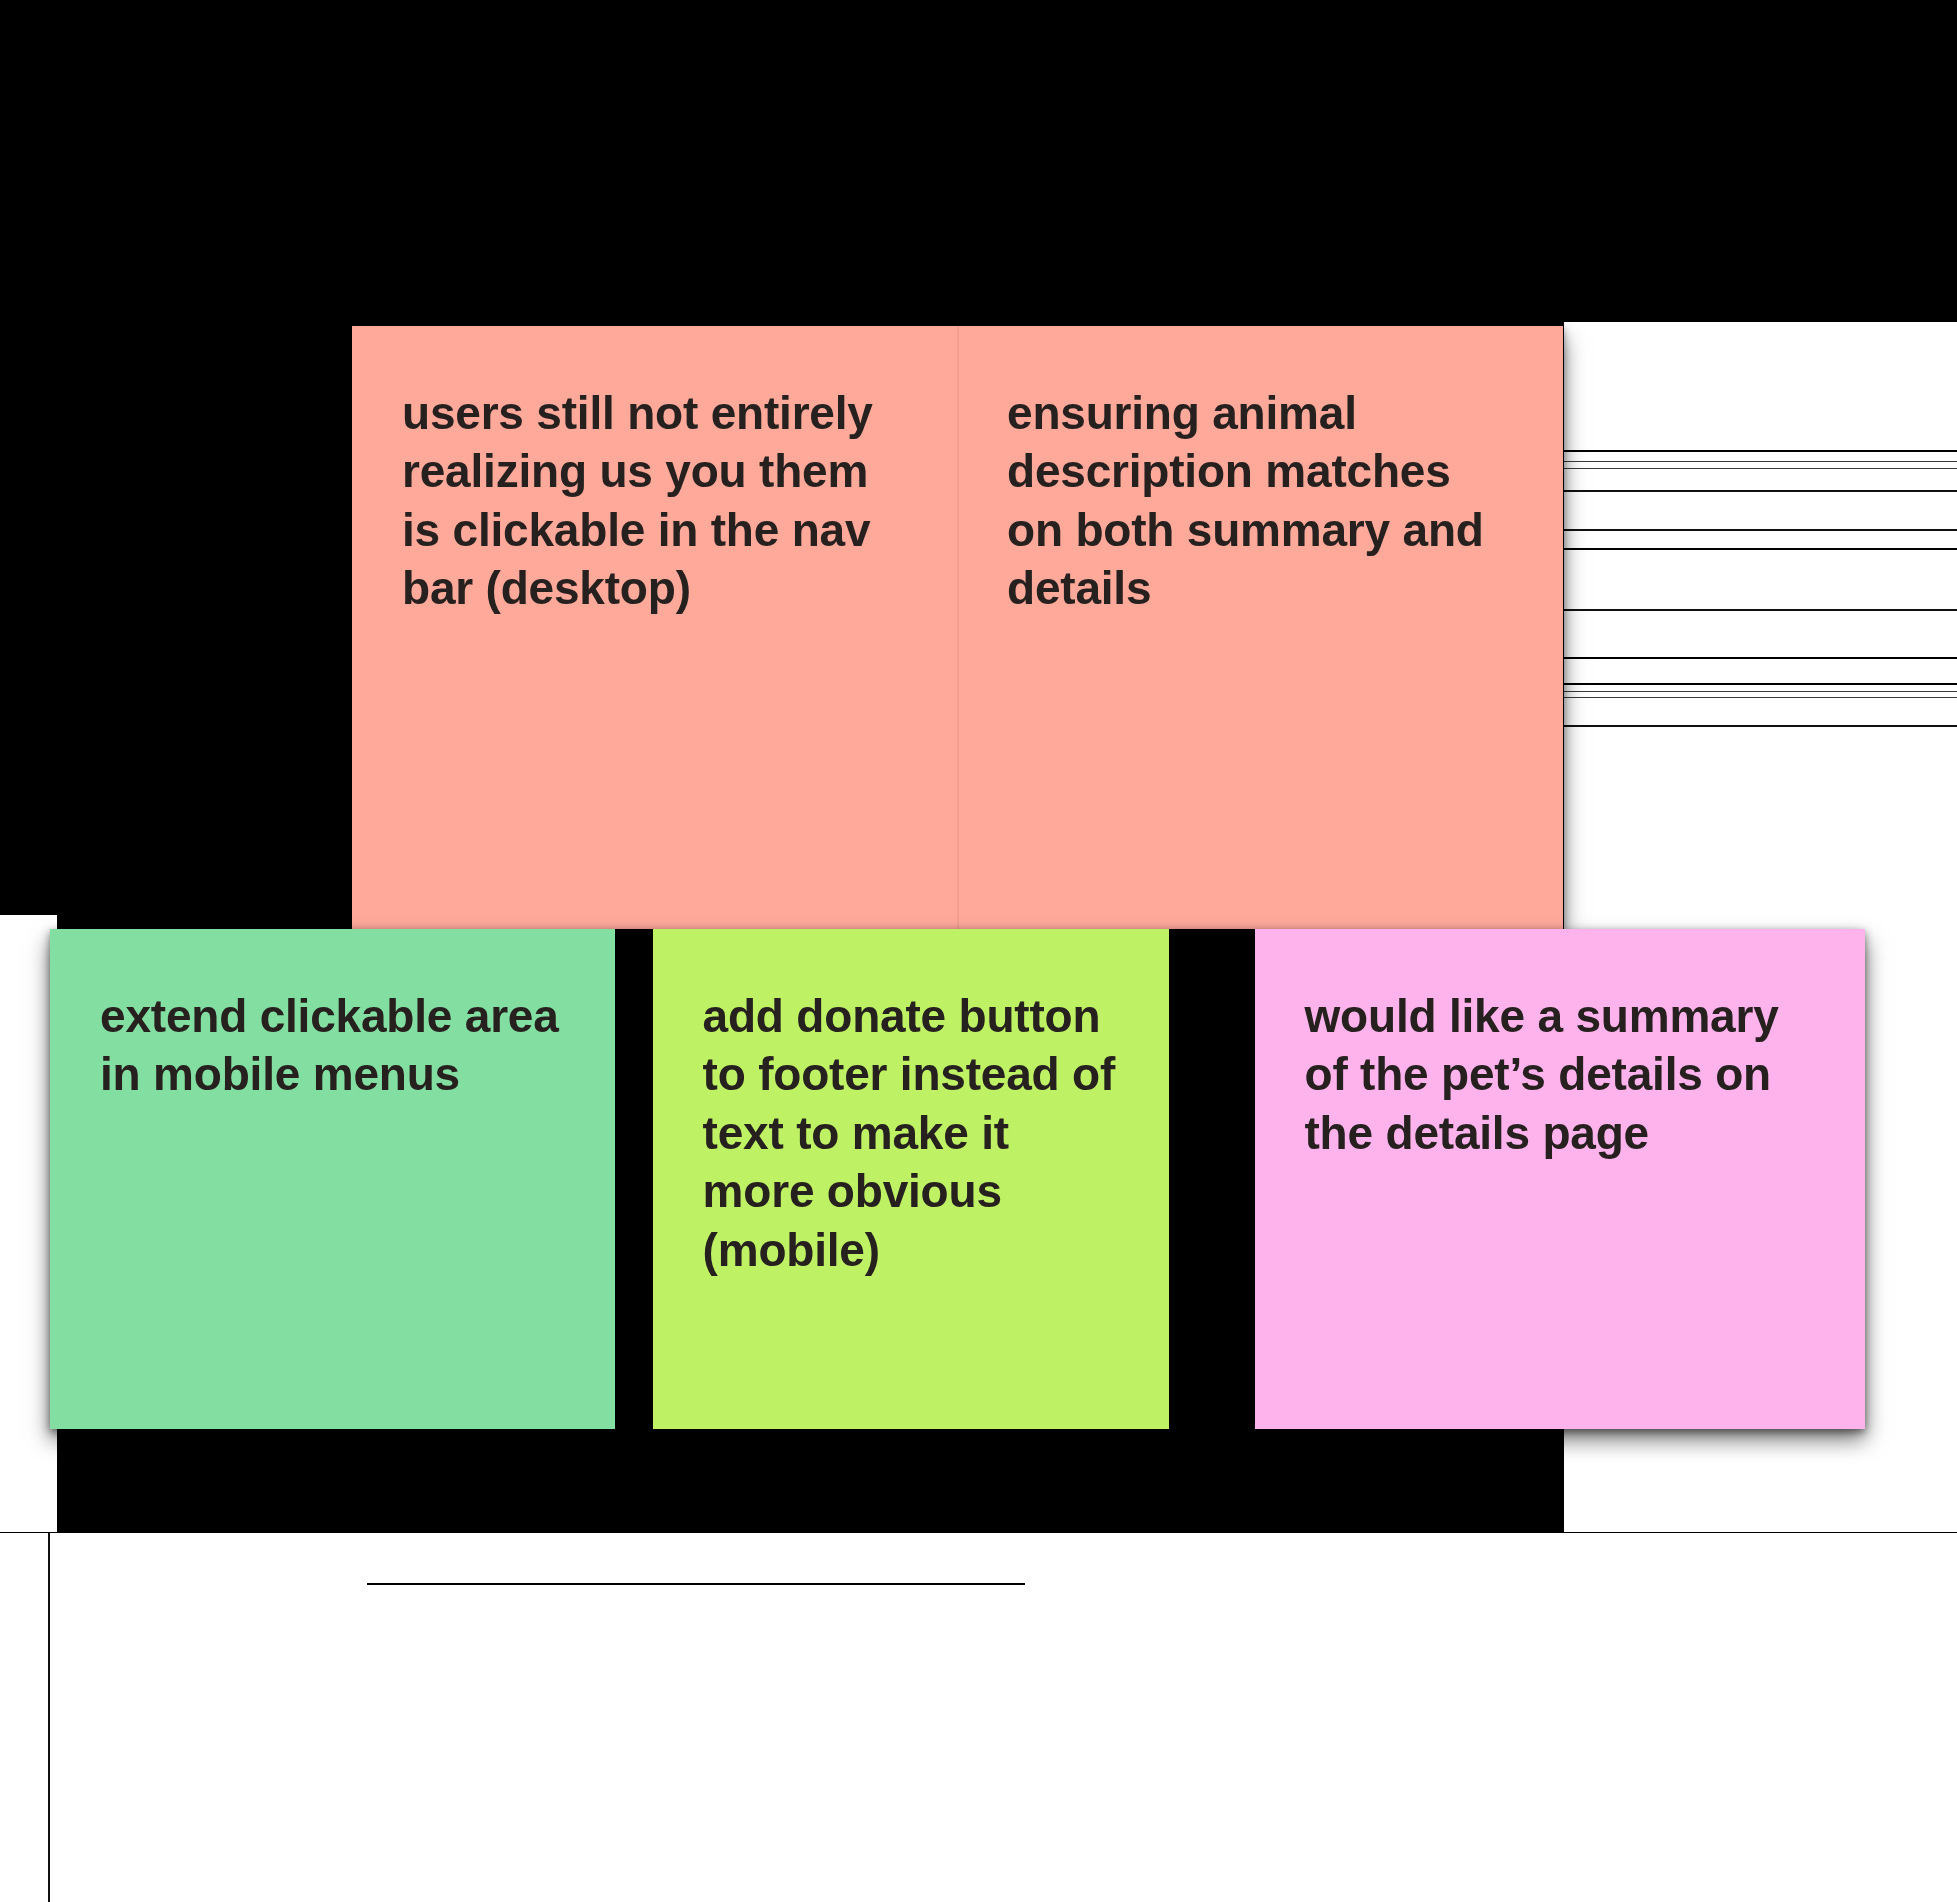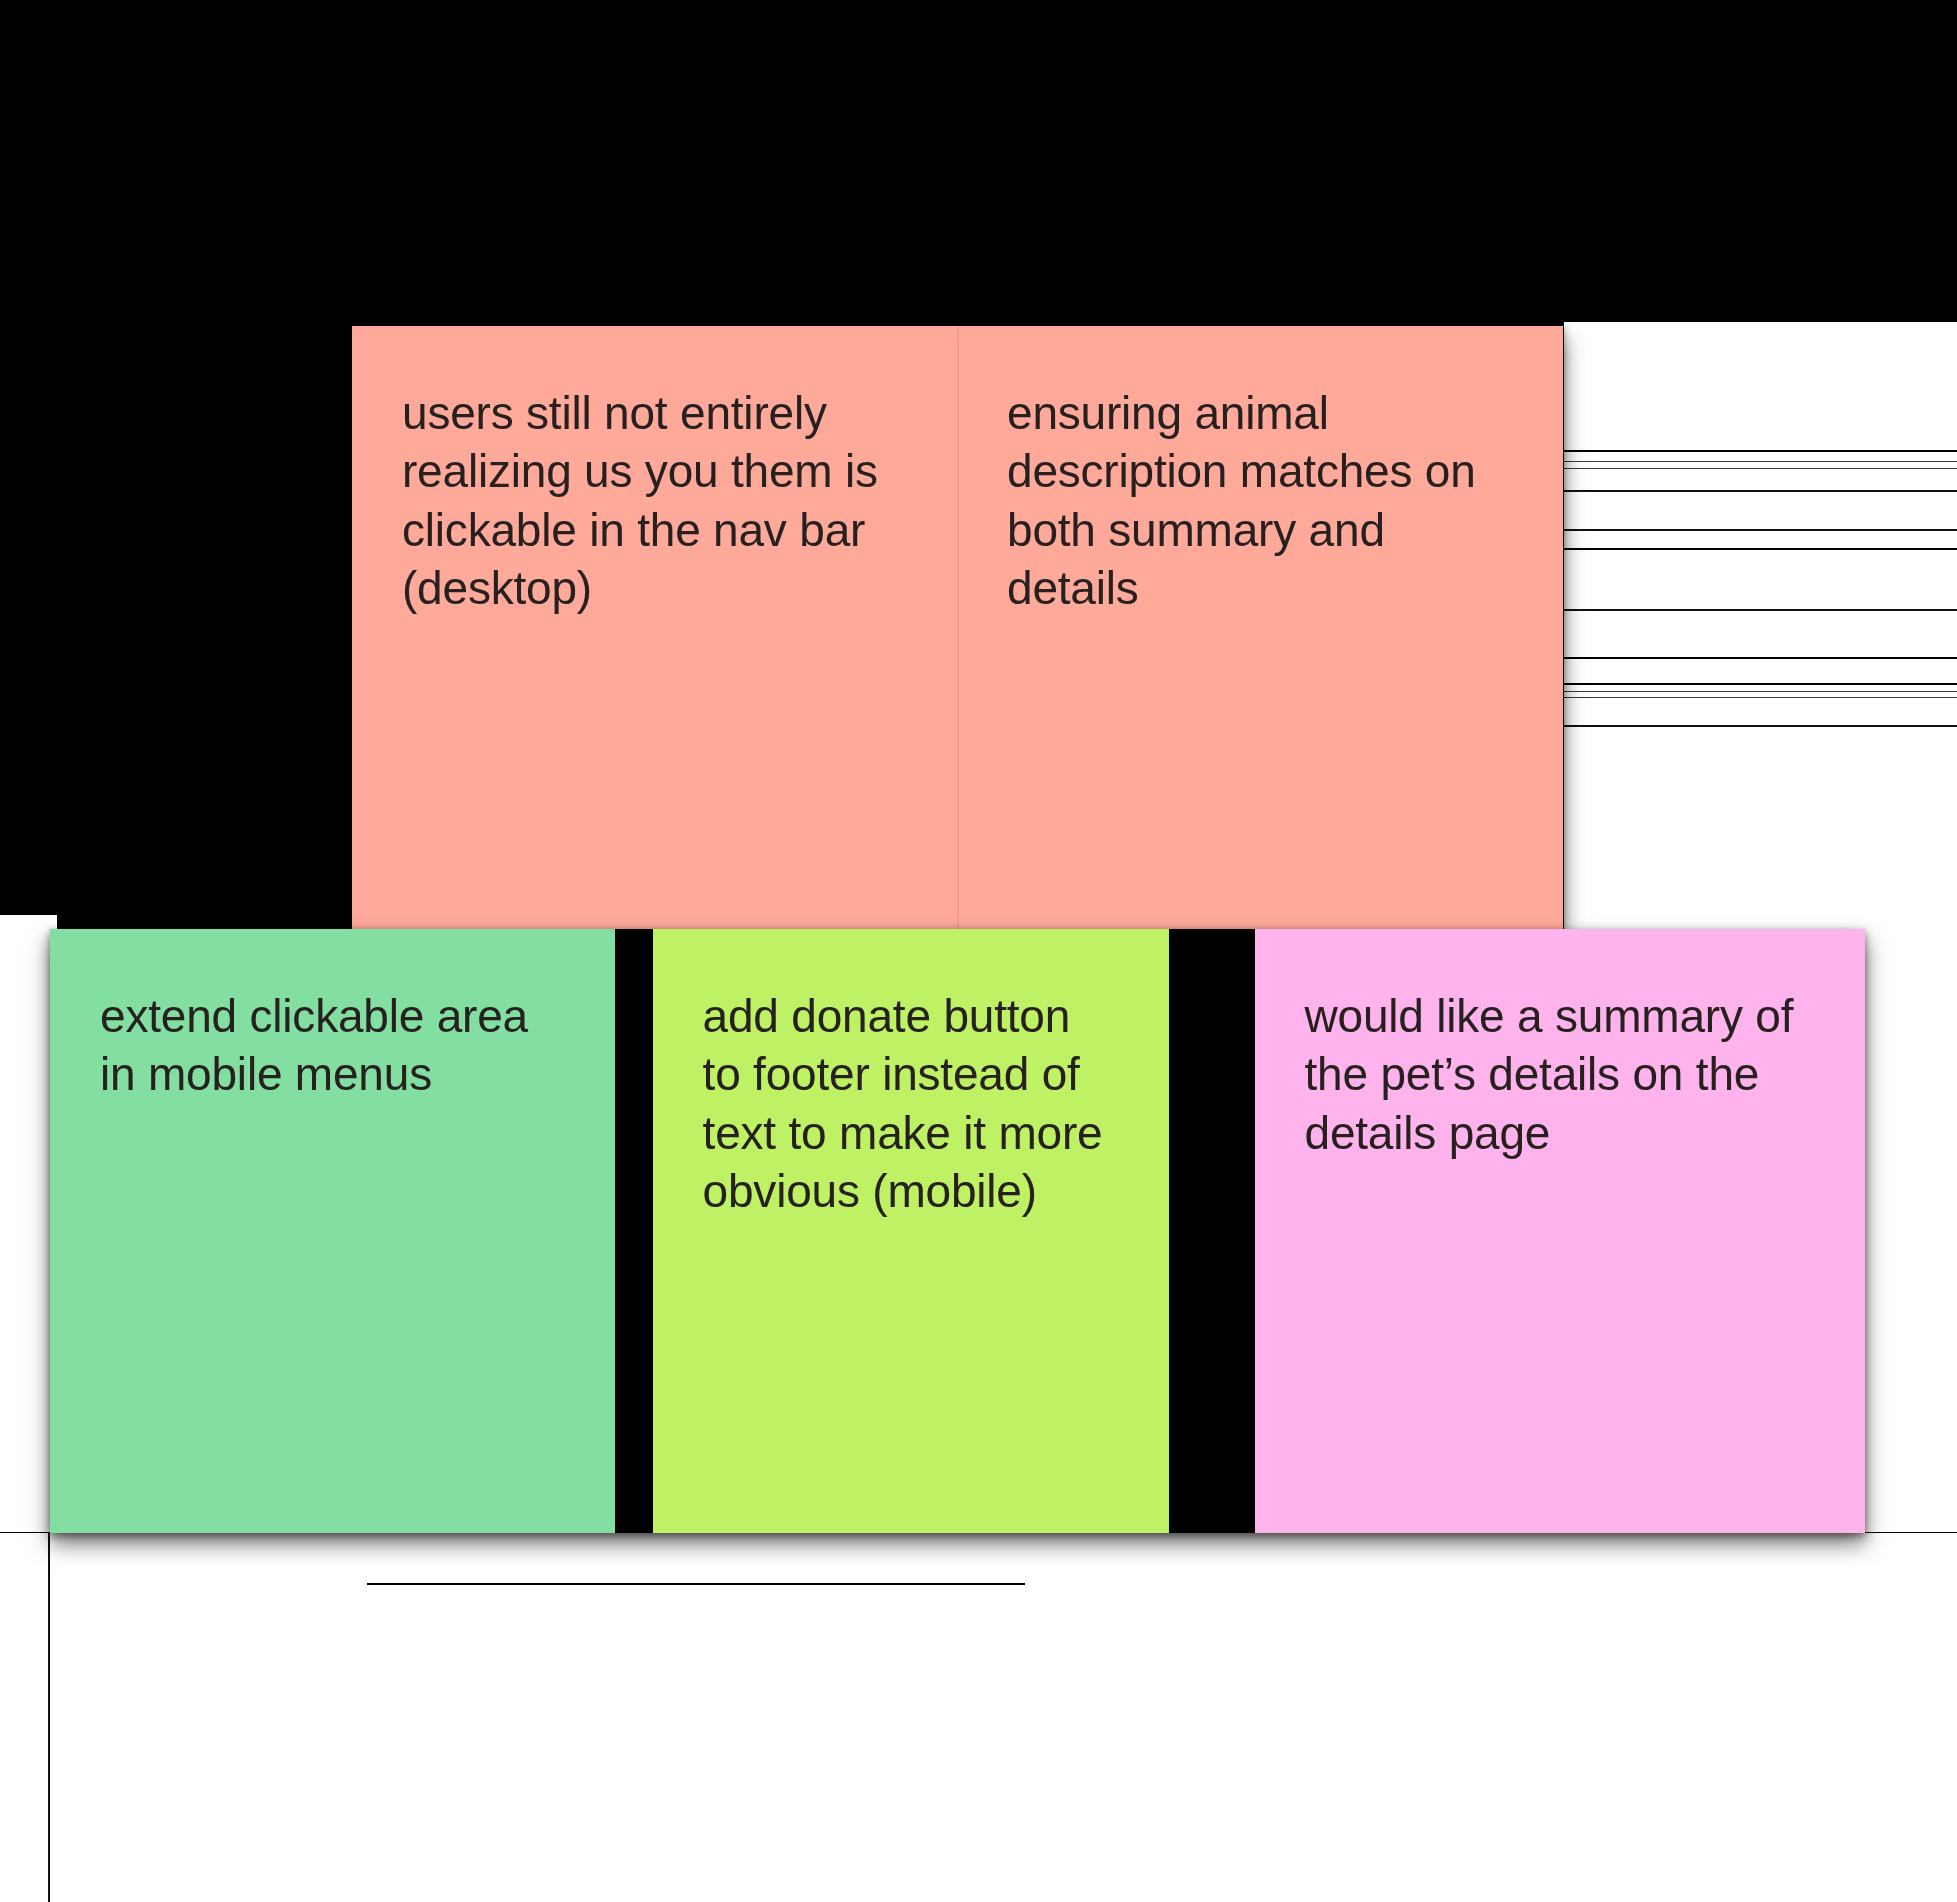--- a/index.html
+++ b/index.html
@@ -13,20 +13,21 @@
     position: relative;
     overflow: hidden;
     font-family: "Liberation Sans", sans-serif;
   }
 
   
   #stage {
     position: absolute;
     inset: 0;
     background: #000000;
+    font-weight: bold;
   }
 
   
   .sheet {
     position: absolute;
     background: #ffffff;
   }
   
   #sheet-right {
     left: 1564px;
@@ -75,21 +76,21 @@
     left: 352px;
     top: 326px;
     width: 1211px;
     height: 603px;
   }
 
   #row-bottom {
     left: 50px;
     top: 929px;
     width: 1815px;
-    height: 604px;
+    height: 500px;
     gap: 38px;
   }
 
   .note {
     position: relative;
     box-sizing: border-box;
     padding: 58px 50px 32px 50px;
     font-size: 46px;
     line-height: 1.27;
     color: #26201f;

